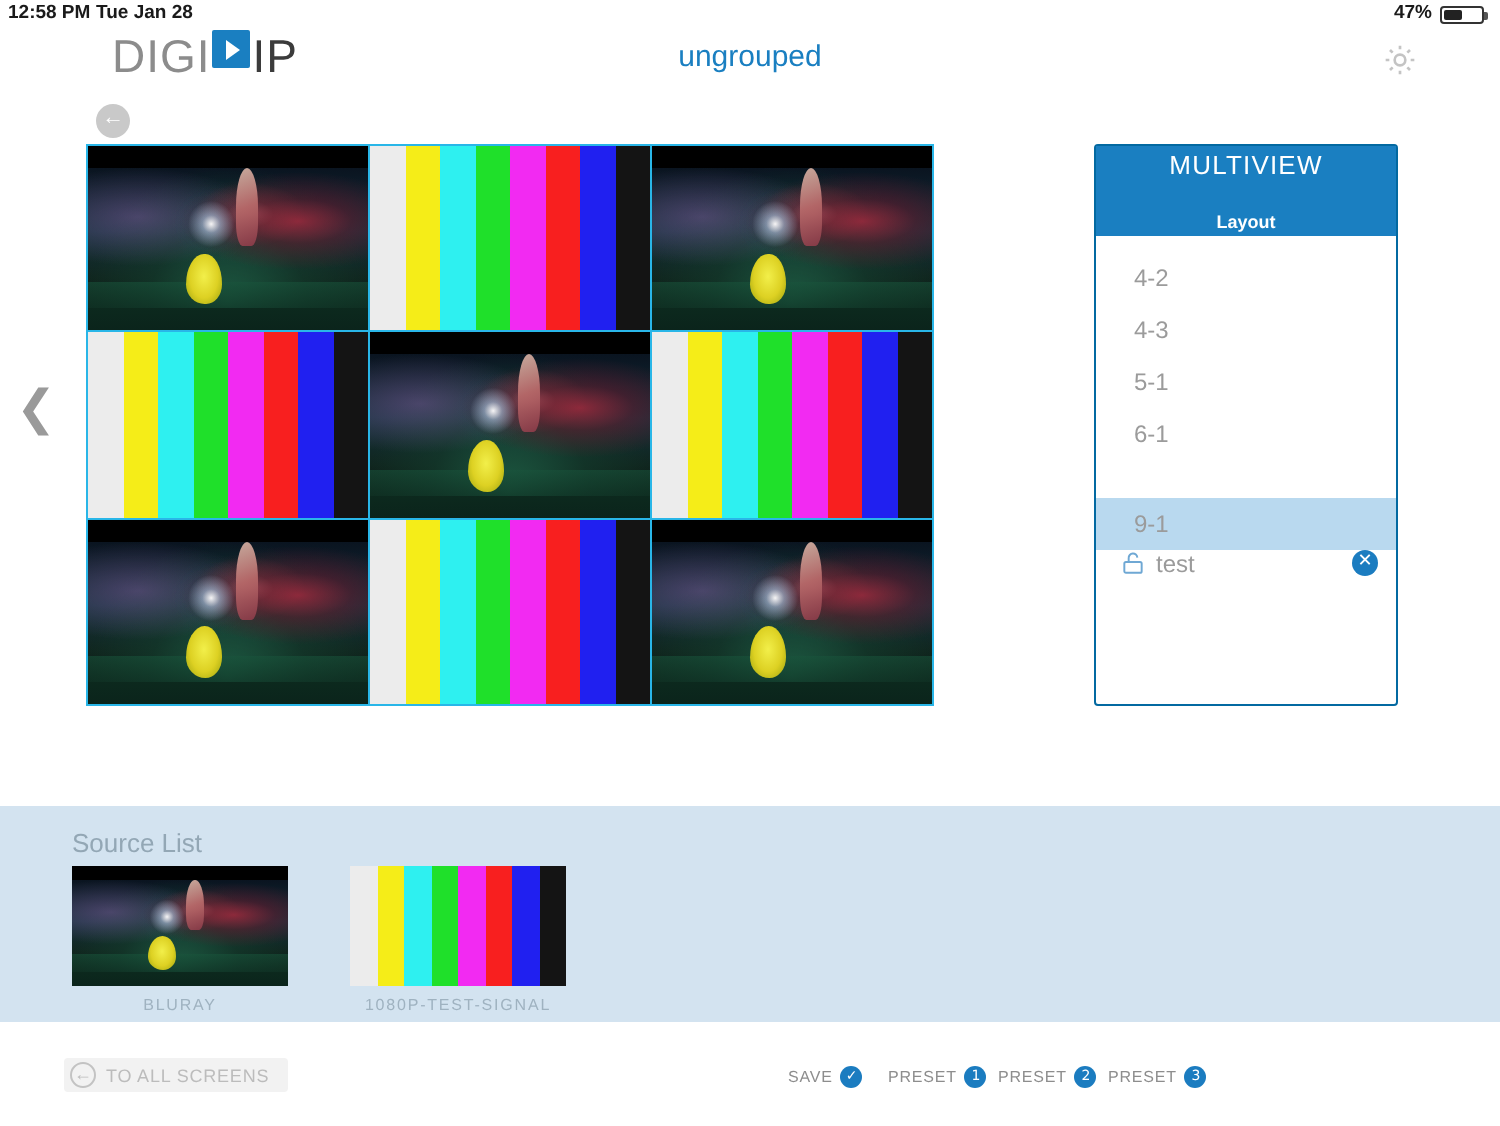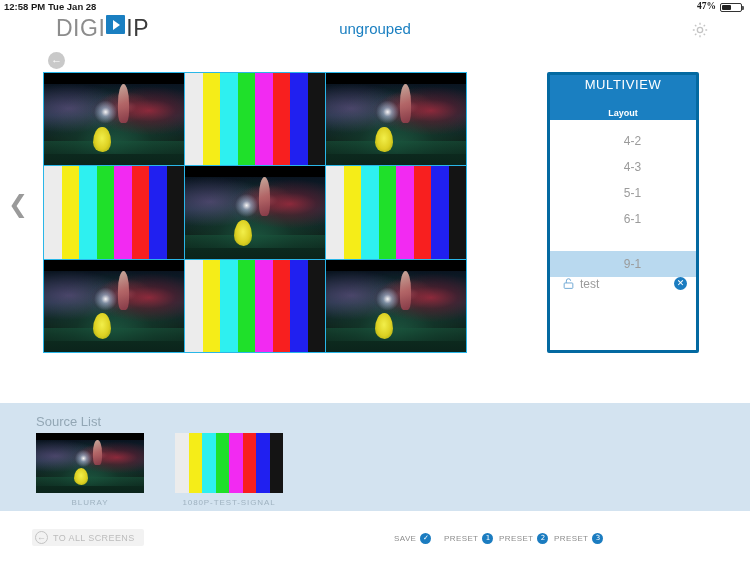--- a/index.html
+++ b/index.html
@@ -11,21 +11,21 @@
   }
   #app { position: relative; width: 750px; height: 563px; background: #fff; }
 
   
   #statusbar {
     position: absolute; top: 0; left: 0; width: 750px; height: 14px;
     font-size: 9.5px; font-weight: bold; color: #1a1a1a;
   }
   #status-time { position: absolute; left: 4px; top: 1px; }
   #status-date { position: absolute; left: 48px; top: 1px; }
-  #status-battery-pct { position: absolute; right: 34px; top: 1px; font-family: Liberation Serif, serif; }
+  #status-battery-pct { position: absolute; right: 34px; top: 1px; }
   #battery-icon {
     position: absolute; right: 8px; top: 3px;
     width: 22px; height: 9px;
     border: 1px solid #333; border-radius: 2px;
   }
   #battery-icon:after {
     content: ""; position: absolute; right: -3px; top: 2px;
     width: 2px; height: 4px; background: #555; border-radius: 0 1px 1px 0;
   }
   #battery-fill {
@@ -125,31 +125,31 @@
   }
 
   
   .bars { position: absolute; inset: 0; display: flex; background:#111; }
   .bars span { flex: 1 1 0; height: 100%; }
 
   
   #layout-panel {
     position: absolute; left: 547px; top: 72px;
     width: 152px; height: 281px;
-    background: #fff; border: 3px solid #0369a1; border-radius: 2px;
+    background: #fff; border: 1px solid #0369a1; border-radius: 2px;
   }
   #layout-header {
     height: 45px; background: #1a7fc1; color: #fff;
     display: flex; flex-direction: column; align-items: center; justify-content: center;
   }
   #layout-header .lh-title { font-size: 13px; letter-spacing: .6px; }
   #layout-header .lh-sub { font-size: 9px; font-weight: bold; margin-top: 16px; }
   .layout-item {
     height: 26px; display: flex; align-items: center;
-    padding-left: 19px; font-size: 12px; color: #9b9b9b; cursor: pointer; justify-content: center;
+    padding-left: 19px; font-size: 12px; color: #9b9b9b; cursor: pointer;
   }
   .layout-item.selected { background: #b9d9ef; margin-top: 19px; }
   #layout-list { padding-top: 8px; }
   #custom-row {
     height: 25px; display: flex; align-items: flex-start;
     padding: 0 9px 0 12px; font-size: 12px; color: #9b9b9b; cursor: pointer;
   }
   #custom-row .lock { width: 13px; margin-right: 5px; display:block; }
   #custom-row .cname { flex: 1; }
   #custom-row .delx {

